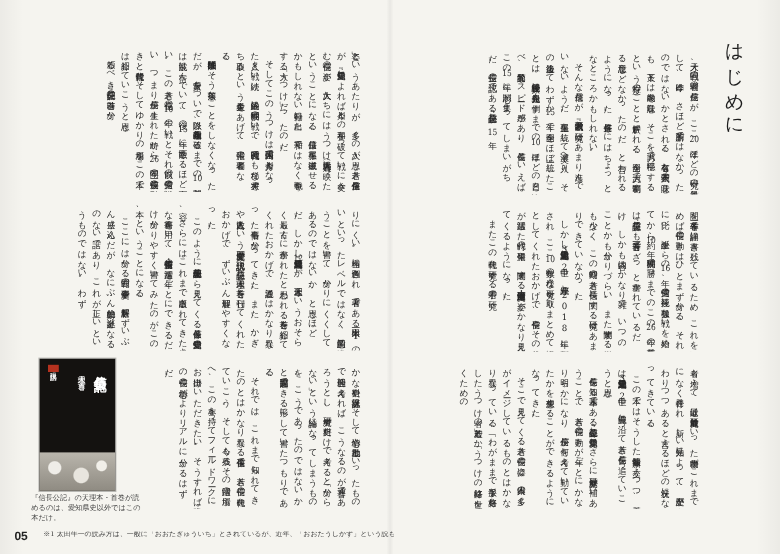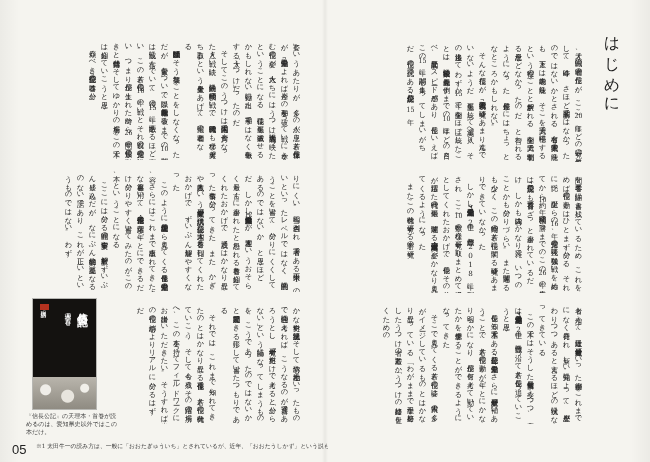--- a/index.html
+++ b/index.html
@@ -79,21 +79,21 @@
   }
 
   .footnote{
     position:absolute;left:36px;top:443px;width:292px;
     font-size:5.8px;line-height:7px;color:#3a3a3a;white-space:nowrap;overflow:hidden;
   }
 
   .page-number{
     position:absolute;top:442px;
     font-family:"Liberation Sans","DejaVu Sans",sans-serif;
-    font-size:13px;font-weight:normal;color:#222;text-align:center;
+    font-size:10px;font-weight:bold;color:#222;text-align:center;
   }
   #pn-05{left:12px;}
   #pn-04{left:316px;margin-left:44px;} 
 </style>
 </head>
 <body>
 
 <div class="spread">
   <div class="edge"></div>
   <div class="fold"></div>

